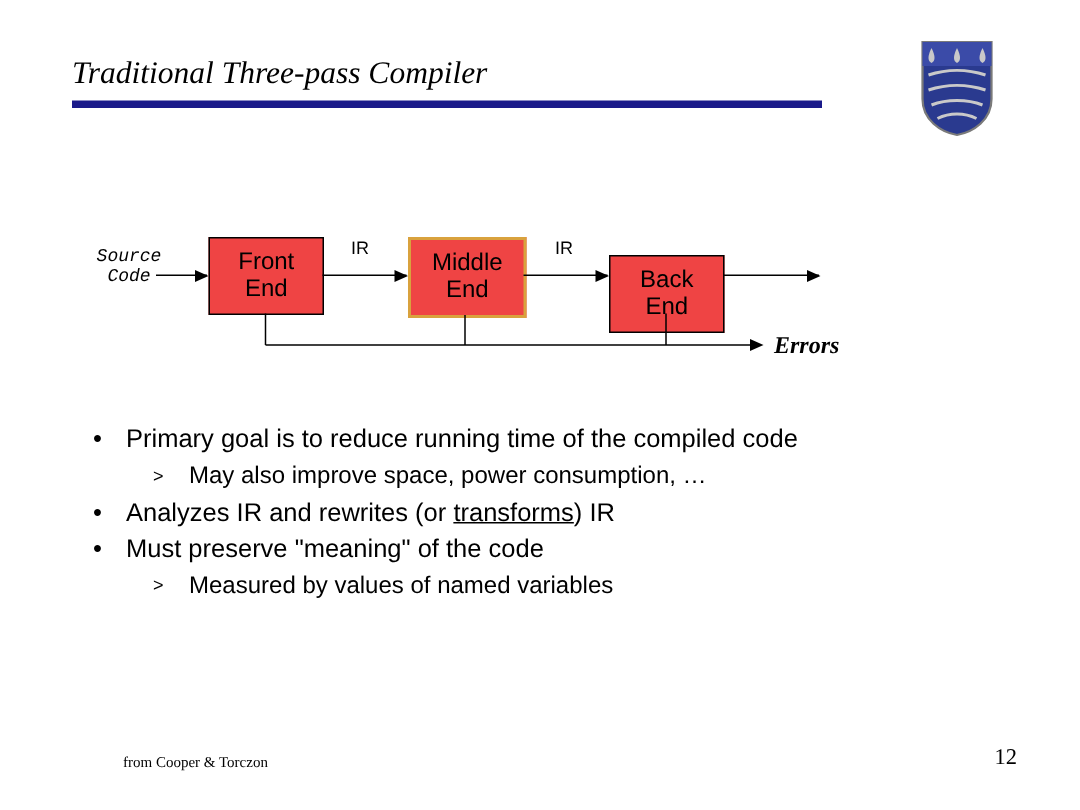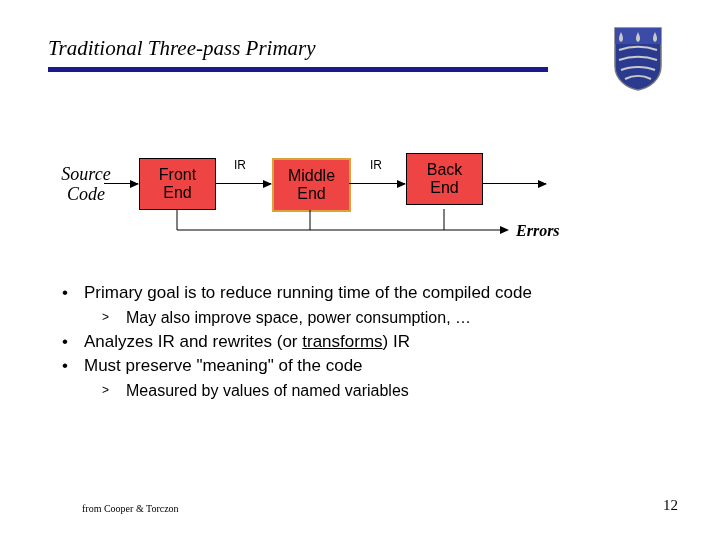--- a/index.html
+++ b/index.html
@@ -46,22 +46,22 @@
   
   .diagram {
     position: absolute;
     left: 0;
     top: 150px;
     width: 720px;
     height: 100px;
   }
   .node-label {
     position: absolute;
-    font-family: Liberation Serif, serif;
-    font-size: 18px;
+    font-family: Liberation Mono, monospace;
+    font-size: 12px;
     text-align: center;
     line-height: 1.1;
   }
   .box {
     position: absolute;
     border: 1px solid #000;
     background: #ef4444;
     text-align: center;
     font-family: Arial, sans-serif;
     font-size: 16px;
@@ -163,21 +163,21 @@
     bottom: 26px;
     font-family: "Times New Roman", Times, serif;
     font-size: 15px;
   }
 </style>
 </head>
 <body>
 
 <div class="slide">
 
-  <div class="title">Traditional Three-pass Primary</div>
+  <div class="title">Traditional Three-pass Compiler</div>
   <div class="title-rule"></div>
 
   <div class="crest">
     <svg viewBox="0 0 54 66">
       <path d="M4 2 H50 V40 C50 54 38 62 27 64 C16 62 4 54 4 40 Z" fill="#2a3a8f" stroke="#7a7a7a" stroke-width="1.5"></path>
       <path d="M4 2 H50 V18 H4 Z" fill="#3b4ba8"></path>
       <path d="M10 6 Q14 14 10 16 Q6 14 10 6 Z" fill="#c9c9c9"></path>
       <path d="M27 6 Q31 14 27 16 Q23 14 27 6 Z" fill="#c9c9c9"></path>
       <path d="M44 6 Q48 14 44 16 Q40 14 44 6 Z" fill="#c9c9c9"></path>
       <path d="M8 24 C20 20 34 20 46 24" stroke="#c9c9c9" stroke-width="2" fill="none"></path>
@@ -199,21 +199,21 @@
 
     <div class="arrow" style="left:215px; top:33px; width:56px;"></div>
     <div class="arrow-label" style="left:234px; top:8px;">IR</div>
 
     <div class="box middle" style="left:272px; top:8px; width:75px; height:50px; white-space:pre-line;">Middle
 End</div>
 
     <div class="arrow" style="left:349px; top:33px; width:56px;"></div>
     <div class="arrow-label" style="left:370px; top:8px;">IR</div>
 
-    <div class="box" style="left:406px; top:3px; width:75px; height:50px; white-space:pre-line;">Back
+    <div class="box" style="left:406px; top:20px; width:75px; height:50px; white-space:pre-line;">Back
 End</div>
 
     <div class="arrow" style="left:482px; top:33px; width:64px;"></div>
 
 
     <svg class="errors-connector" style="position:absolute; left:0; top:0;" width="720" height="110">
 
       <line x1="177" y1="59" x2="177" y2="80" stroke="#000" stroke-width="1"></line>
       <line x1="310" y1="60" x2="310" y2="80" stroke="#000" stroke-width="1"></line>
       <line x1="444" y1="59" x2="444" y2="80" stroke="#000" stroke-width="1"></line>

